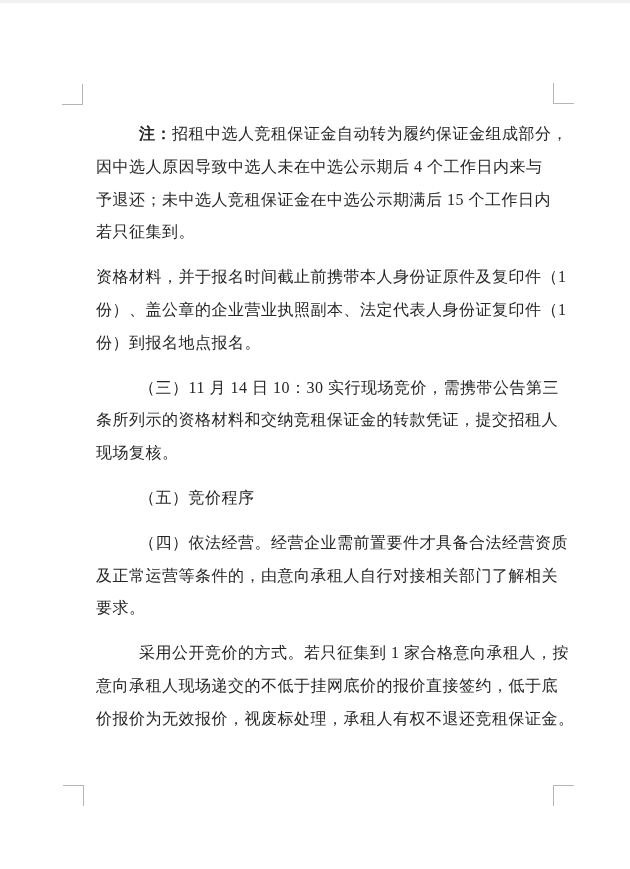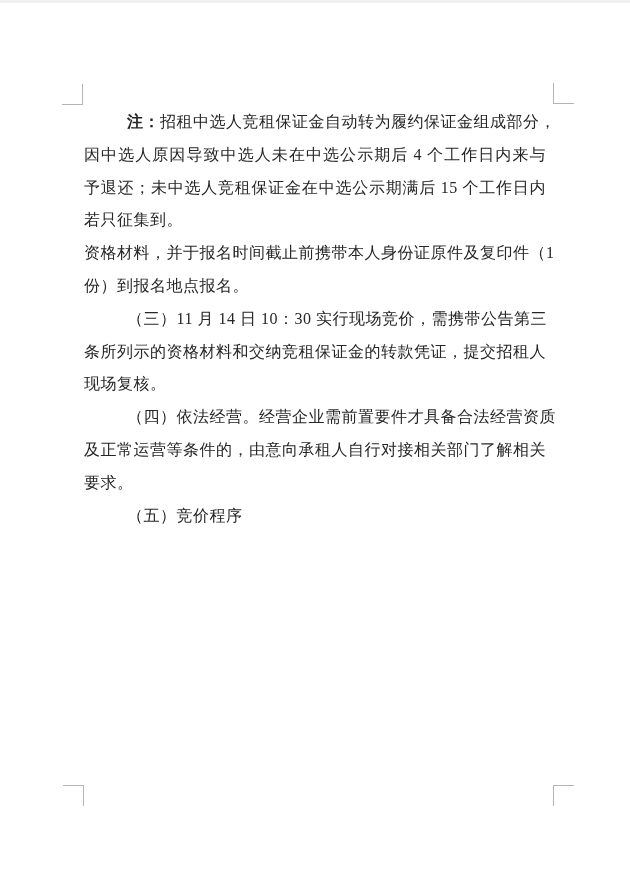--- a/index.html
+++ b/index.html
@@ -21,21 +21,21 @@
     height: 3px;
     background: #f0f0f0;
   }
   
   .doc {
     position: absolute;
     left: 84px;
     top: 106px;
     width: 462px;
   }
-  .para { margin: 0; padding: 0; }
+  .para { margin: 12px; padding: 0; }
   .line {
     font-size: 16px;
     line-height: 32.8px;
     text-align: justify;
     text-align-last: justify;
     text-justify: inter-character;
     letter-spacing: 0.5px;
     white-space: nowrap;
   }
   .line.end { text-align-last: left; }
@@ -66,34 +66,40 @@
 
   <div class="para">
     <div class="line first"><span class="bold">注：</span><span>招租中选人竞租保证金自动转为履约保证金组成部分，</span></div>
     <div class="line">因中选人原因导致中选人未在中选公示期后 4 个工作日内来与</div>
     <div class="line">予退还；未中选人竞租保证金在中选公示期满后 15 个工作日内</div>
     <div class="line end">若只征集到。</div>
   </div>
 
   <div class="para">
     <div class="line">资格材料，并于报名时间截止前携带本人身份证原件及复印件（1</div>
+    <div class="line">份）、盖公章的企业营业执照副本、法定代表人身份证复印件（1</div>
     <div class="line end">份）到报名地点报名。</div>
   </div>
 
   <div class="para">
     <div class="line first">（三）11 月 14 日 10：30 实行现场竞价，需携带公告第三</div>
     <div class="line">条所列示的资格材料和交纳竞租保证金的转款凭证，提交招租人</div>
     <div class="line end">现场复核。</div>
   </div>
 
   <div class="para">
+    <div class="line first end">（五）竞价程序</div>
+  </div>
+
+  <div class="para">
     <div class="line first">（四）依法经营。经营企业需前置要件才具备合法经营资质</div>
     <div class="line">及正常运营等条件的，由意向承租人自行对接相关部门了解相关</div>
     <div class="line end">要求。</div>
   </div>
 
   <div class="para">
-    <div class="line first end">（五）竞价程序</div>
+    <div class="line first">采用公开竞价的方式。若只征集到 1 家合格意向承租人，按</div>
+    <div class="line">意向承租人现场递交的不低于挂网底价的报价直接签约，低于底</div>
+    <div class="line">价报价为无效报价，视废标处理，承租人有权不退还竞租保证金。</div>
   </div>
-
 
 
 </div>
 
 </body></html>

